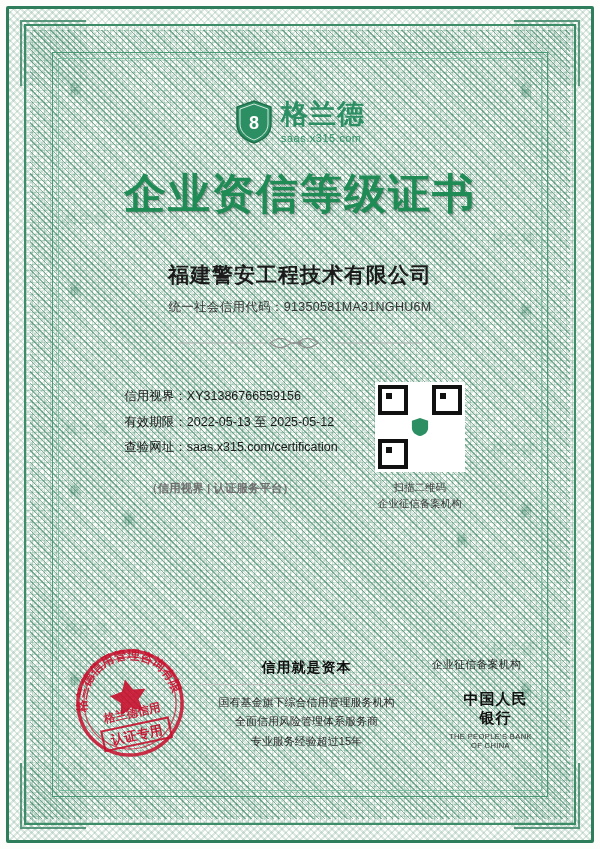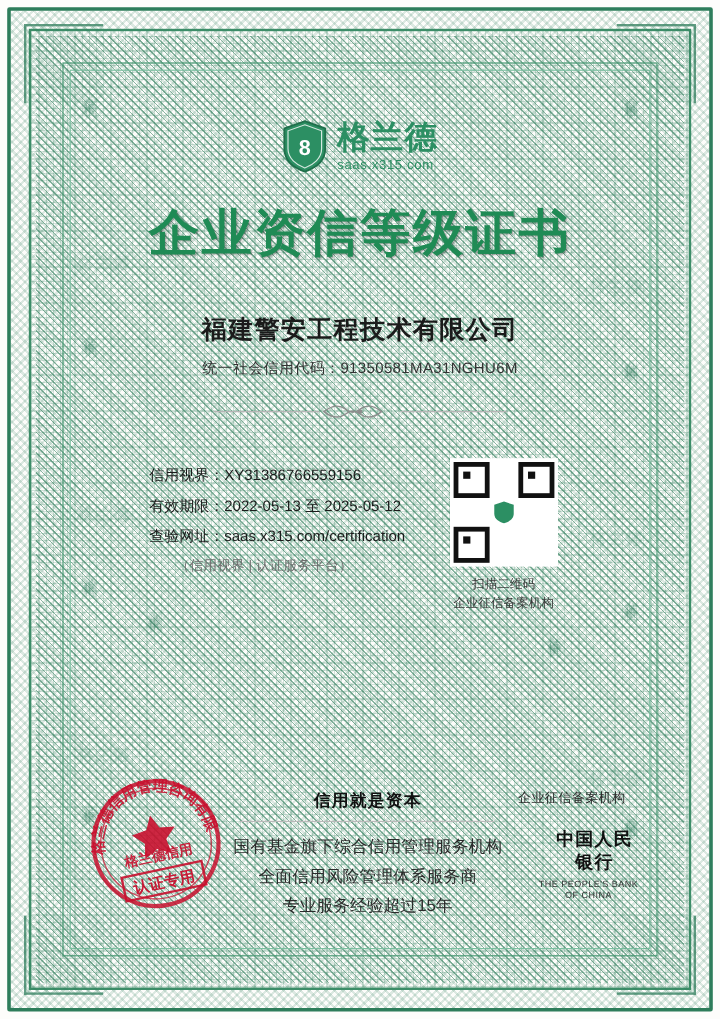--- a/index.html
+++ b/index.html
@@ -215,24 +215,25 @@
     text-align: left;
     font-size: 12.5px;
     color: #1b1b1b;
     line-height: 2.05;
     padding-top: 4px;
   }
   .info-row { white-space: nowrap; }
   .info-label { color: #1b1b1b; }
   .info-value { color: #1b1b1b; }
   .info-note {
-    margin-top: 0;
+    margin-top: 16px;
     font-size: 11.5px;
     color: #6d6d6d;
     padding-left: 22px;
+    font-weight: bold;
   }
 
   .qr-block {
     width: 112px;
     text-align: center;
     padding-top: 2px;
   }
   .qr {
     width: 88px;
     height: 88px;
@@ -311,21 +312,21 @@
     color: #111;
     letter-spacing: 1px;
   }
   .slogan-rule {
     width: 212px;
     height: 1px;
     background: #b9b9b9;
     margin: 7px auto 8px;
   }
   .slogan-line {
-    font-size: 14px;
+    font-size: 11px;
     color: #2b2b2b;
     line-height: 1.75;
   }
 
   .footer-right {
     text-align: center;
     padding-top: 12px;
     width: 128px;
   }
   .pboc-label {

